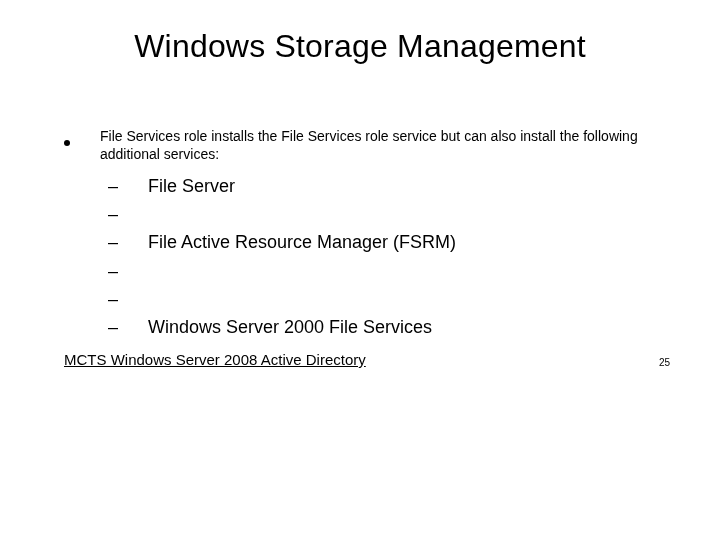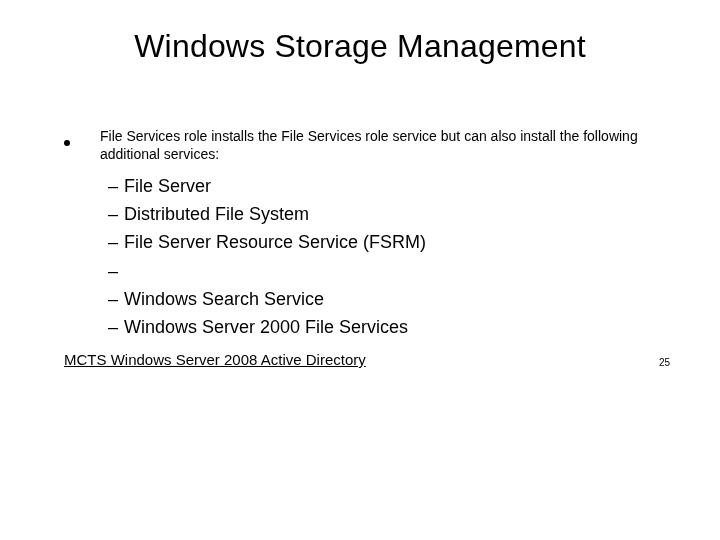--- a/index.html
+++ b/index.html
@@ -66,20 +66,21 @@
   .dash {
     width: 16px;
     flex: 0 0 auto;
     font-size: 18px;
     line-height: 1.35;
     text-align: left;
   }
   .sub-text {
     font-size: 18px;
     line-height: 1.35;
+    margin-left: 24px;
   }
   .footer-left {
     position: absolute;
     left: 64px;
     bottom: 32px;
     font-size: 15px;
     text-decoration: underline;
   }
   .footer-right {
     position: absolute;
@@ -101,32 +102,30 @@
       <div class="bullet-text">File Services role installs the File Services role service but can also install the following additional services:</div>
     </div>
 
     <div class="sublist">
       <div class="sub-row">
         <div class="dash">–</div>
         <div class="sub-text">File Server</div>
       </div>
       <div class="sub-row">
         <div class="dash">–</div>
-        <div class="sub-text">Distributed File System</div>
       </div>
       <div class="sub-row">
         <div class="dash">–</div>
-        <div class="sub-text">File Server Resource Service (FSRM)</div>
+        <div class="sub-text">File Active Resource Manager (FSRM)</div>
       </div>
       <div class="sub-row">
         <div class="dash">–</div>
       </div>
       <div class="sub-row">
         <div class="dash">–</div>
-        <div class="sub-text">Windows Search Service</div>
       </div>
       <div class="sub-row">
         <div class="dash">–</div>
         <div class="sub-text">Windows Server 2000 File Services</div>
       </div>
     </div>
   </div>
 
   <div class="footer-left">MCTS Windows Server 2008 Active Directory</div>
   <div class="footer-right">25</div>

